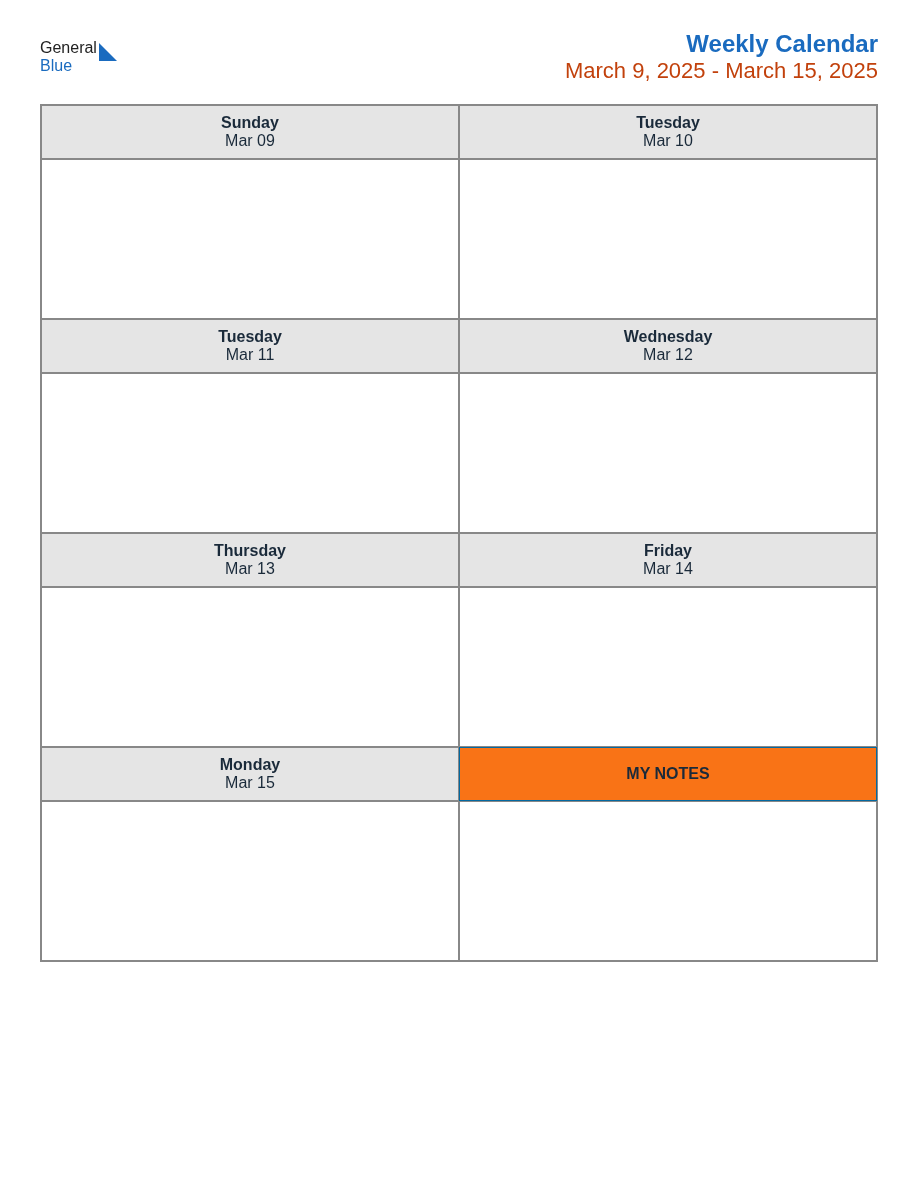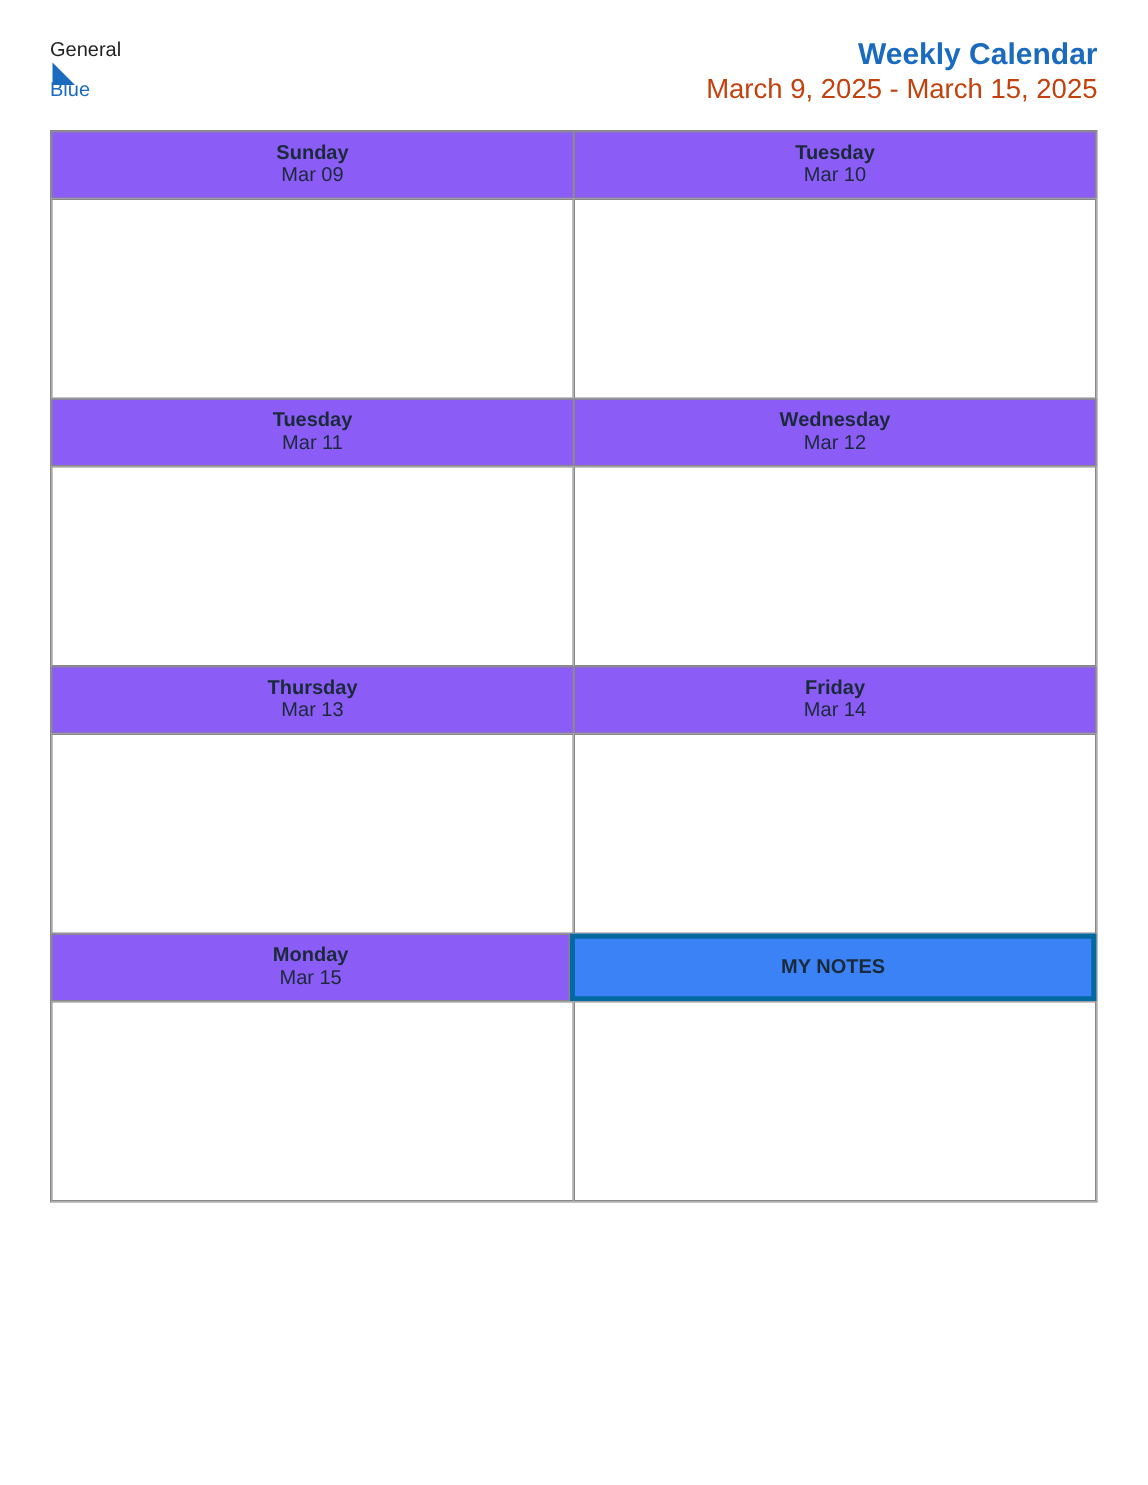--- a/index.html
+++ b/index.html
@@ -44,22 +44,21 @@
 
     .logo-wrapper {
       display: flex;
       flex-direction: column;
       align-items: flex-start;
       line-height: 1.1;
     }
 
     .logo-top-row {
       display: flex;
-      align-items: flex-start;
-      flex-direction: column;
+      align-items: flex-end;
     }
 
     .title-block {
       text-align: right;
     }
 
     .title-main {
       font-size: 24px;
       font-weight: bold;
       color: #1a6bbf;
@@ -76,21 +75,21 @@
       border: 1.5px solid #888;
       width: 100%;
     }
 
     .calendar-row {
       display: flex;
       width: 100%;
     }
 
     .day-header {
-      background-color: #8b5cf6;
+      background-color: #e5e5e5;
       border: 1px solid #888;
       text-align: center;
       padding: 8px 4px;
       flex: 1;
     }
 
     .day-header-name {
       font-weight: bold;
       font-size: 16px;
       color: #1a2a3a;
@@ -102,22 +101,22 @@
     }
 
     .day-cell {
       border: 1px solid #888;
       flex: 1;
       height: 160px;
       background: white;
     }
 
     .notes-header {
-      background-color: #3b82f6;
-      border: 4px solid #0369a1;
+      background-color: #f97316;
+      border: 1px solid #0369a1;
       text-align: center;
       padding: 8px 4px;
       flex: 1;
       display: flex;
       align-items: center;
       justify-content: center;
     }
 
     .notes-header-label {
       font-weight: bold;

